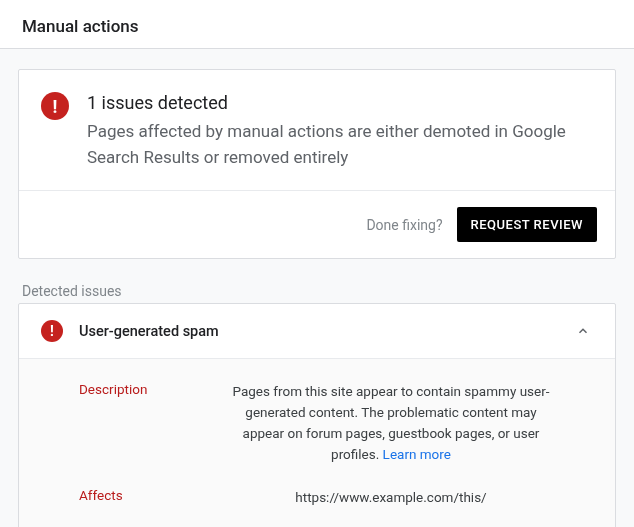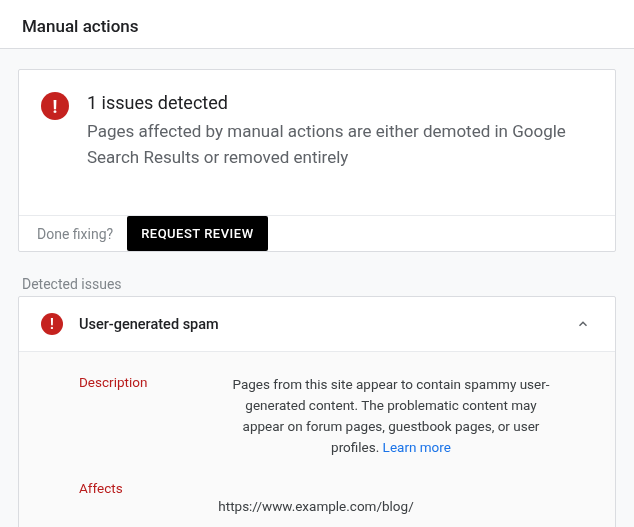--- a/index.html
+++ b/index.html
@@ -64,25 +64,25 @@
       color: #202124;
       margin-bottom: 6px;
     }
     .summary-desc {
       font-size: 17px;
       color: #5f6368;
       line-height: 1.5;
     }
     .summary-actions {
       border-top: 1px solid #e8eaed;
-      padding: 0 18px;
-      display: flex;
-      align-items: center;
+      padding: 16px 18px;
+      display: flex;
+      align-items: center;
+      justify-content: flex-end;
       gap: 14px;
-      margin-top: 25px;
     }
     .prompt-text {
       font-size: 14px;
       color: #80868b;
     }
     .req-button {
       background: #000000;
       color: #fff;
       border: none;
       padding: 10px 14px;
@@ -122,21 +122,21 @@
     .chevron svg { width: 14px; height: 14px; }
     .issue-body {
       border-top: 1px solid #e8eaed;
       background: #fafafa;
       padding: 22px 22px 28px 60px;
     }
     .row {
       display: flex;
       margin-bottom: 22px;
     }
-    .row:last-child { margin-bottom: 0; flex-direction: column; }
+    .row:last-child { margin-bottom: 0; }
     .row-label {
       width: 150px;
       font-size: 13.5px;
       color: #b91c1c;
       flex-shrink: 0;
     }
     .row-value {
       flex: 1;
       font-size: 13.5px;
       color: #3c4043;
@@ -187,18 +187,18 @@
     <div class="issue-body">
       <div class="row">
         <div class="row-label">Description</div>
         <div class="row-value">
           <span>Pages from this site appear to contain spammy user-generated content. The problematic content may appear on forum pages, guestbook pages, or user profiles.</span>
           <span> </span><span class="learn-link">Learn more</span>
         </div>
       </div>
       <div class="row">
         <div class="row-label">Affects</div>
-        <div class="row-value">https://www.example.com/blog/</div>
+        <div class="row-value">https://www.example.com/this/</div>
       </div>
     </div>
   </div>
 
 </div>
 
 </body></html>

